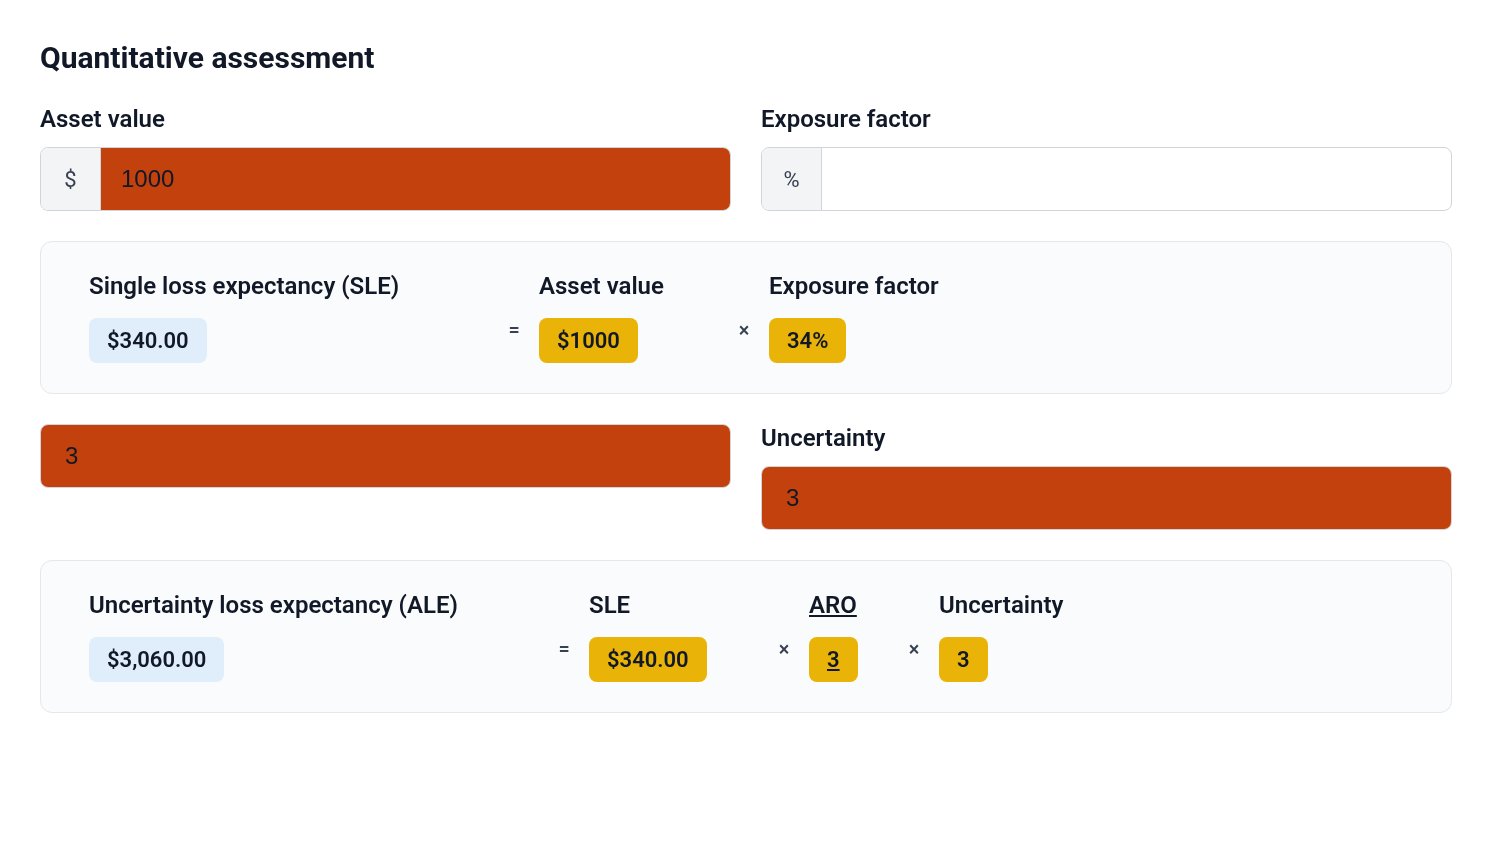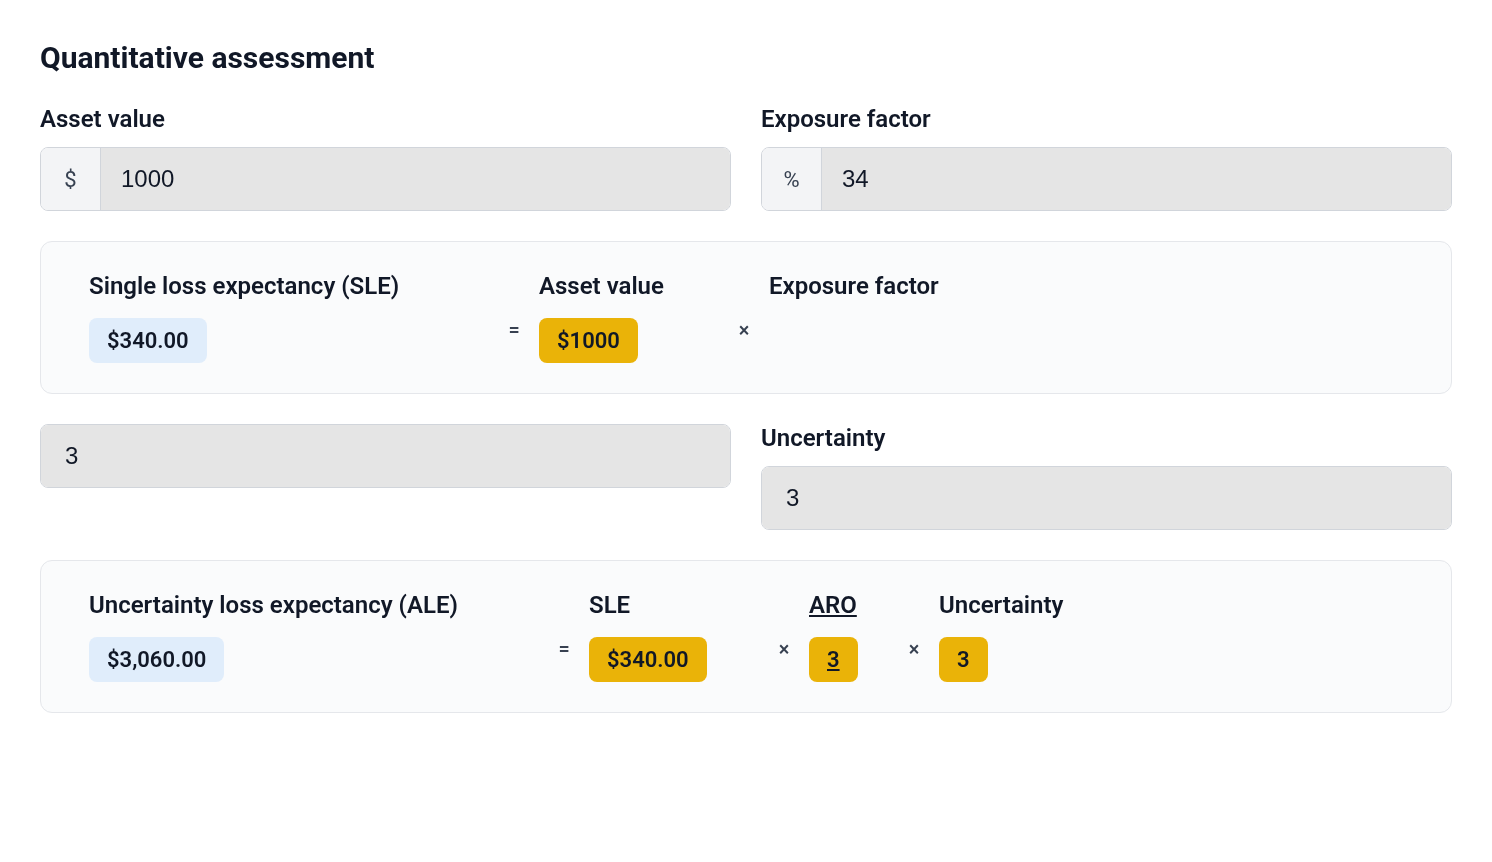--- a/index.html
+++ b/index.html
@@ -53,21 +53,21 @@
       font-size: 22px;
       color: #374151;
     }
     .input-field {
       flex: 1;
       border: none;
       outline: none;
       padding: 0 20px;
       font-size: 24px;
       color: #111827;
-      background: #e5e5e5;
+      background: #c2410c;
     }
     .input-wrapper.no-prefix .input-field {
       padding: 0 24px;
     }
     .calc-card {
       background: #fafbfc;
       border: 1px solid #e5e7eb;
       border-radius: 12px;
       padding: 30px 48px;
       margin-bottom: 30px;
@@ -133,21 +133,20 @@
     <div class="input-label">Asset value</div>
     <div class="input-wrapper">
       <div class="input-prefix">$</div>
       <input class="input-field" type="text" value="1000" style="">
     </div>
   </div>
   <div class="input-group">
     <div class="input-label">Exposure factor</div>
     <div class="input-wrapper">
       <div class="input-prefix">%</div>
-      <input class="input-field" type="text" value="34" style="">
     </div>
   </div>
 </div>
 
 <div class="calc-card">
   <div class="calc-header-row">
     <div class="sle-col-result calc-label">Single loss expectancy (SLE)</div>
     <div class="header-spacer-op"></div>
     <div class="sle-col-asset calc-label">Asset value</div>
     <div class="header-spacer-op"></div>
@@ -155,20 +154,23 @@
   </div>
   <div class="calc-value-row">
     <div class="sle-col-result chip-wrap">
         <span class="calc-chip highlight">$340.00</span>
       </div>
     <div class="calc-op">=</div>
     <div class="sle-col-asset chip-wrap">
         <span class="calc-chip muted">$1000</span>
       </div>
     <div class="calc-op">×</div>
+    <div class="sle-col-ef chip-wrap">
+        <span class="calc-chip muted">34%</span>
+      </div>
   </div>
 </div>
 
 <div class="input-row">
   <div class="input-group">
     <div class="input-wrapper no-prefix">
       <input class="input-field" type="text" value="3" style="">
     </div>
   </div>
   <div class="input-group">

